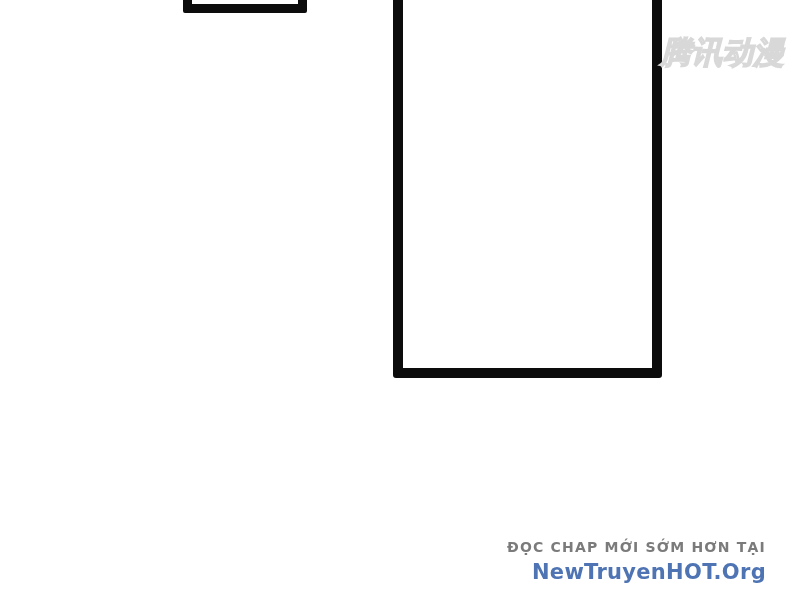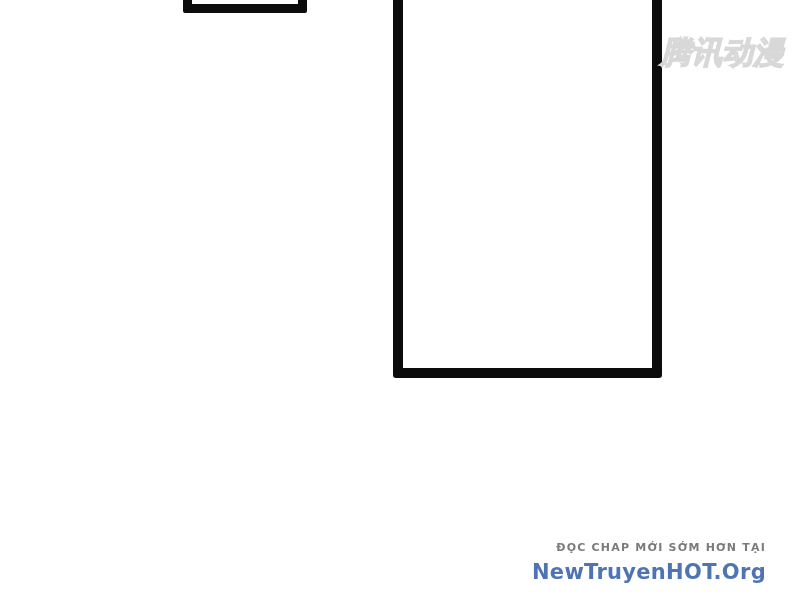--- a/index.html
+++ b/index.html
@@ -63,21 +63,21 @@
 
   
   .footer {
     position: absolute;
     right: 34px;
     top: 539px;
     text-align: right;
     white-space: nowrap;
   }
   .footer-tagline {
-    font-size: 11px;
+    font-size: 14px;
     font-weight: bold;
     letter-spacing: 1.2px;
     color: #7b7b7b;
     line-height: 17px;
   }
   .footer-site {
     margin-top: 3px;
     font-size: 21px;
     font-weight: bold;
     letter-spacing: 0.3px;

